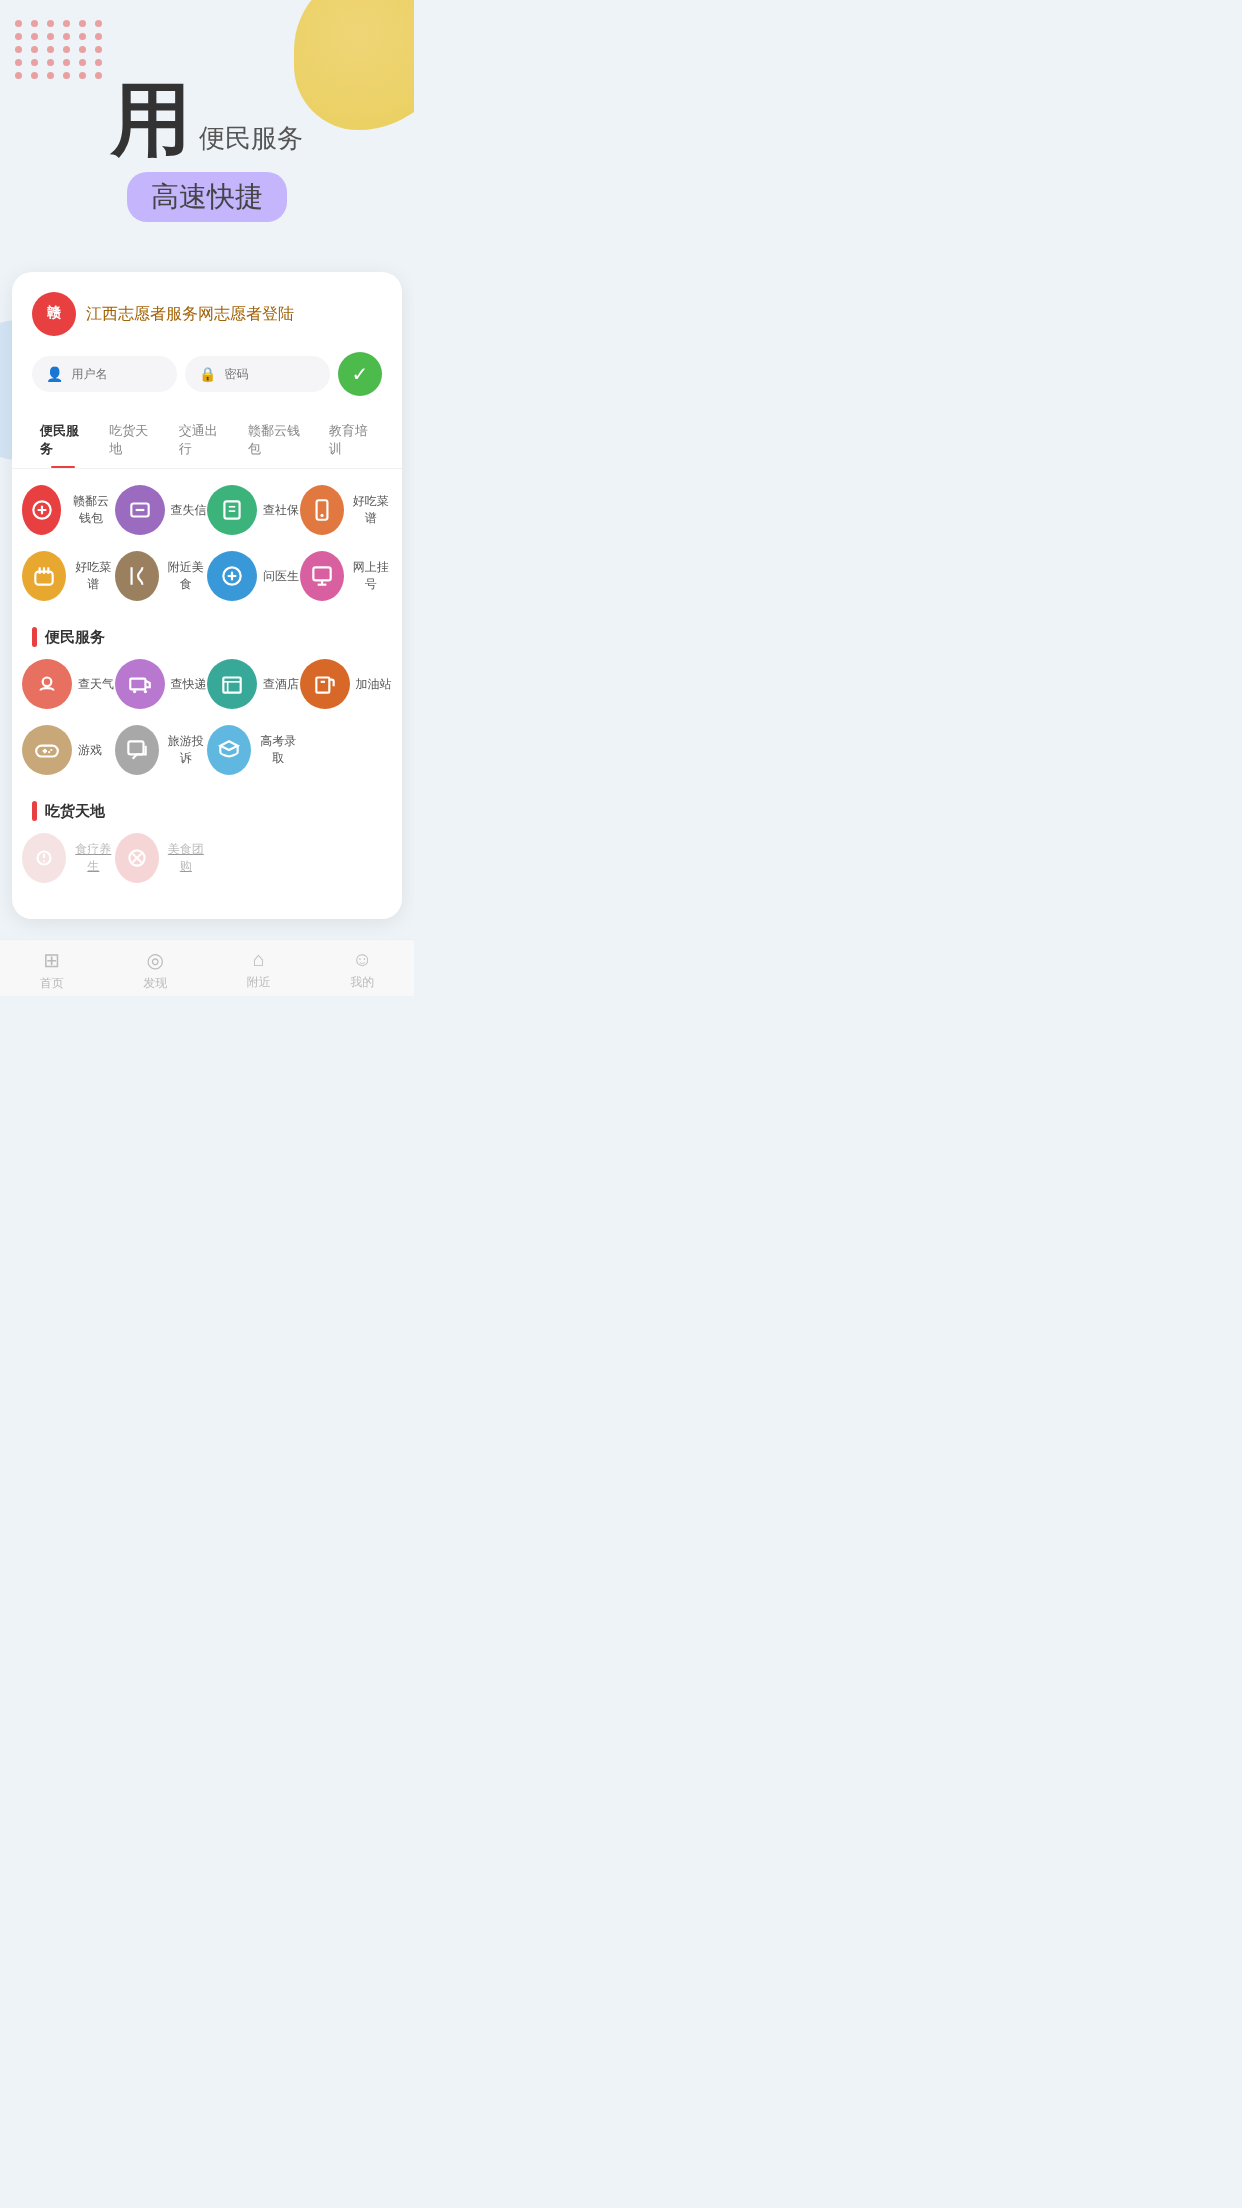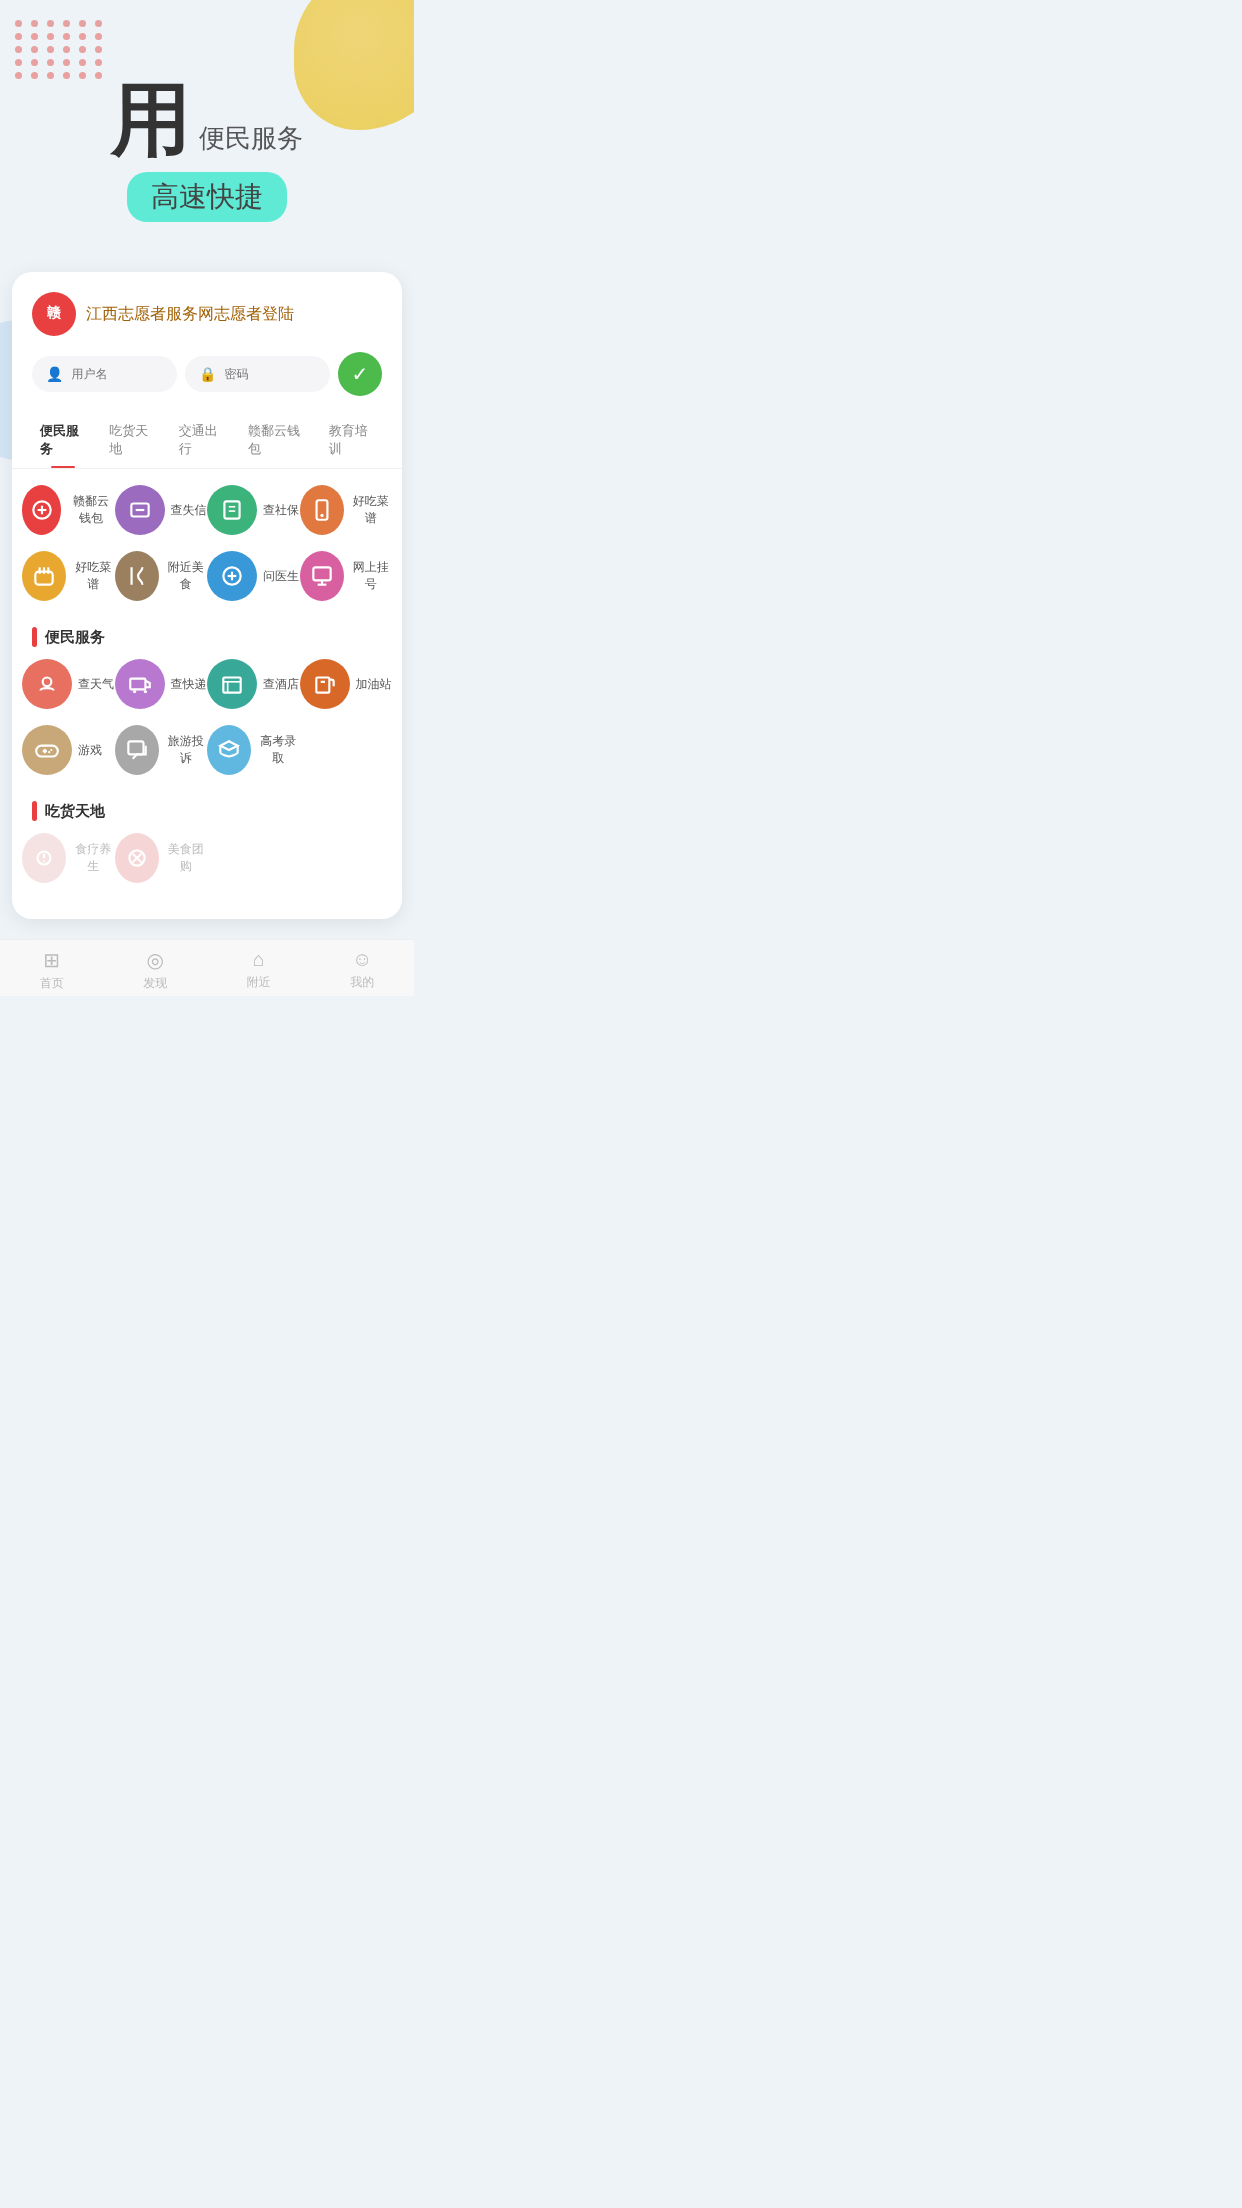--- a/index.html
+++ b/index.html
@@ -69,21 +69,21 @@
       color: #333;
       line-height: 1;
     }
     .hero-sub-text {
       font-size: 26px;
       color: #555;
       font-weight: 400;
     }
     .hero-tagline-wrap {
       display: inline-block;
-      background: #5eead4;
+      background: #c4b5fd;
       border-radius: 20px;
       padding: 6px 24px;
       margin-top: 4px;
     }
     .hero-tagline {
       font-size: 28px;
       color: #444;
       font-weight: 500;
     }
 
@@ -288,21 +288,21 @@
     .c-salmon { background: #e87060; }
     .c-lightpurple { background: #b878d0; }
     .c-teal { background: #38a898; }
     .c-darkorange { background: #d86828; }
     .c-tan { background: #c8a878; }
     .c-gray { background: #a8a8a8; }
     .c-lightblue { background: #60b8e0; }
     .c-rose { background: #e89898; }
     .c-lightpink { background: #e8b8b8; }
 
-    .faded { opacity: 0.4; }
+    .faded { opacity: 0.4; text-decoration: underline; }
   </style>
 </head>
 <body>
 
 <div class="bg-blob-yellow"></div>
 
 <div class="bg-dots">
   <span></span>
     <span></span>
     <span></span>

